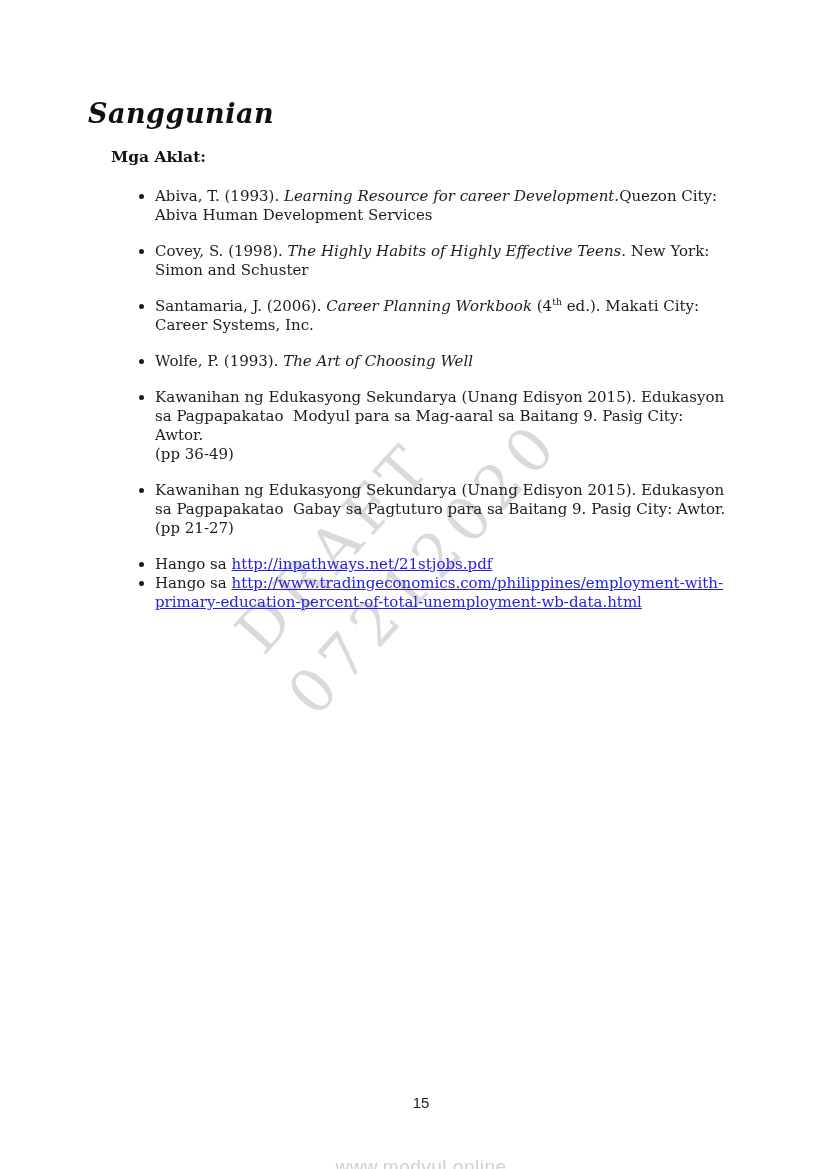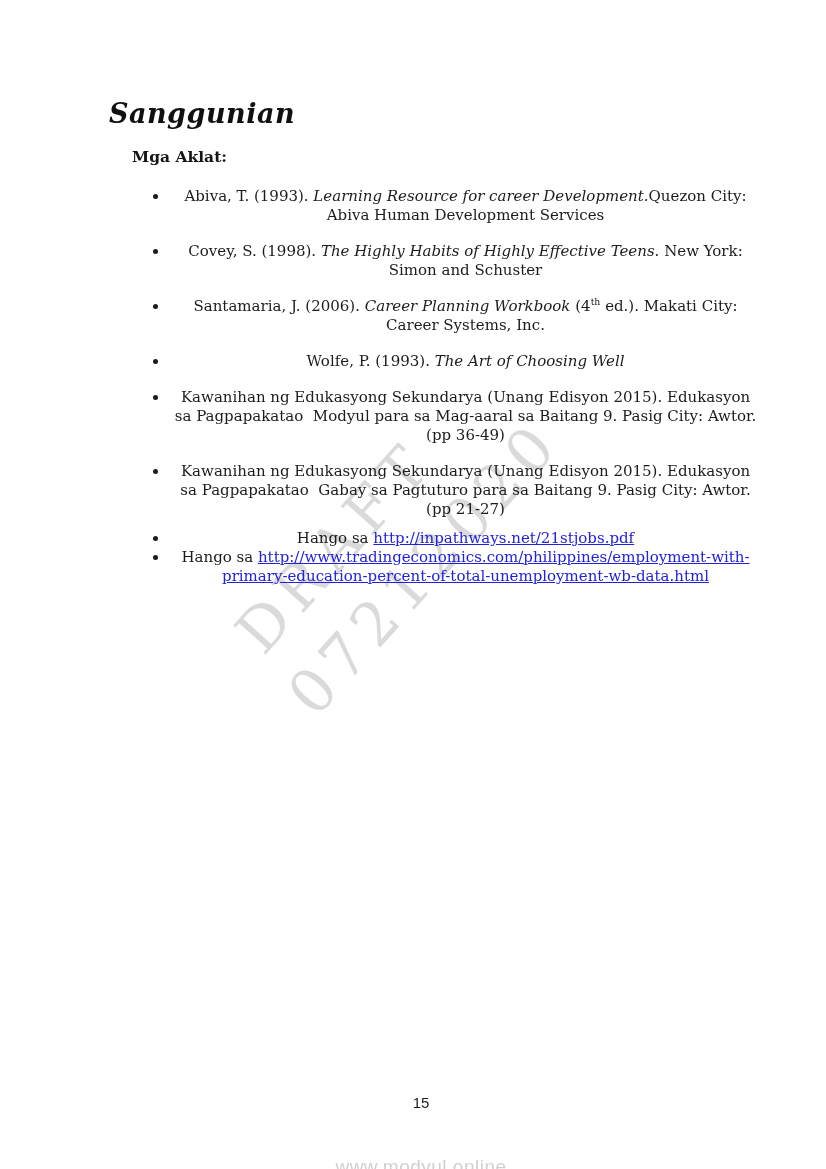--- a/index.html
+++ b/index.html
@@ -27,21 +27,21 @@
     transform-origin: left center;
     line-height: 60px;
     pointer-events: none;
   }
   .wm-1 { left: 248px; top: 613px; }
   .wm-2 { left: 300px; top: 675px; }
   
   .content {
     position: absolute;
     z-index: 1;
-    left: 132px;
+    left: 111px;
     top: 97px;
     width: 640px;
   }
   .doc-title {
     font-size: 27px;
     font-weight: bold;
     font-style: italic;
     color: #101010;
     letter-spacing: 0.5px;
     line-height: 34px;
@@ -49,24 +49,23 @@
   }
   .section-heading {
     font-weight: bold;
     font-size: 15.5px;
     line-height: 19px;
     color: #151515;
     margin: 13px 0 21px 0;
   }
   .section:first-of-type .section-heading { margin-top: 16px; }
   ul.ref-list {
-    margin: 10px;
+    margin: 17px;
     padding: 0 0 0 27px;
     list-style: disc outside;
-    text-align: center;
   }
   ul.ref-list li {
     font-size: 15px;
     line-height: 19px;
     white-space: pre-wrap;
     margin: 0 0 17px 0;
   }
   ul.ref-list li:last-child { margin-bottom: 0; }
   .section-internet ul.ref-list li { margin-bottom: 0; }
   .section-images ul.ref-list li {

